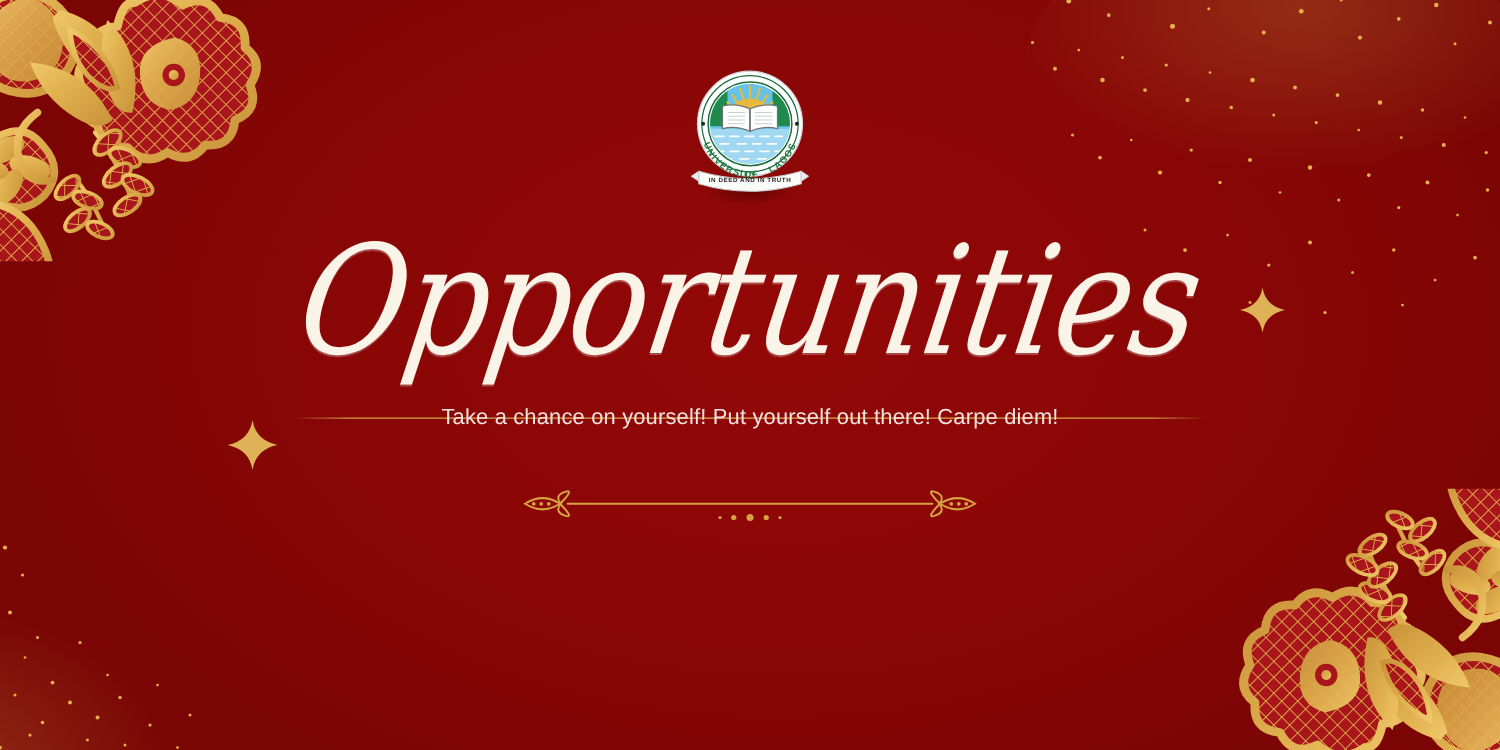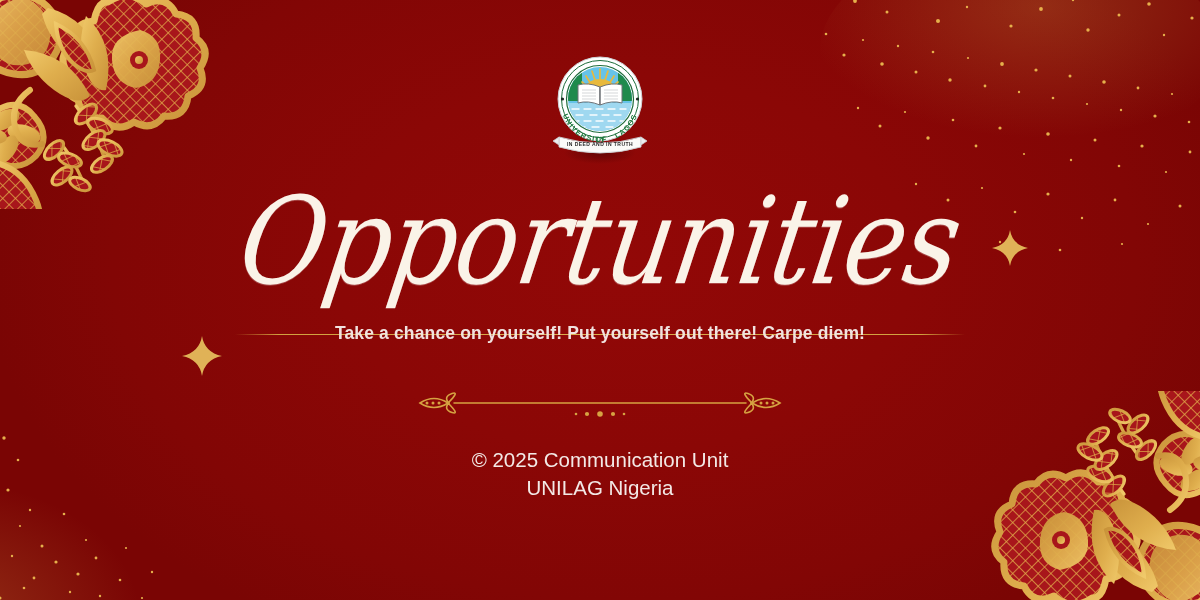--- a/index.html
+++ b/index.html
@@ -103,21 +103,21 @@
         #d2a13f 6%,
         #dcae4e 50%,
         #d2a13f 94%,
         rgba(214,162,60,0) 100%);
   }
 
   .tagline {
     margin-top: 30px;
     color: #f0e2df;
     font-size: 17.5px;
-    font-weight: 700;
+    font-weight: 400;
     letter-spacing: .15px;
     text-align: center;
   }
 
   .divider {
     margin-top: 46px;
     width: 380px;
     height: 34px;
   }
   .divider svg { width: 100%; height: 100%; display: block; }
@@ -568,19 +568,15 @@
         <g fill="#d6a342">
           <circle cx="166" cy="24" r="1.3"></circle>
           <circle cx="177" cy="24" r="2.1"></circle>
           <circle cx="190" cy="24" r="2.8"></circle>
           <circle cx="203" cy="24" r="2.1"></circle>
           <circle cx="214" cy="24" r="1.3"></circle>
         </g>
       </svg>
     </div>
 
-    <div class="footer">
-      <div>© 2025 Communication Unit</div>
-      <div>UNILAG Nigeria</div>
-    </div>
 
   </div>
 </div>
 
 </body></html>

